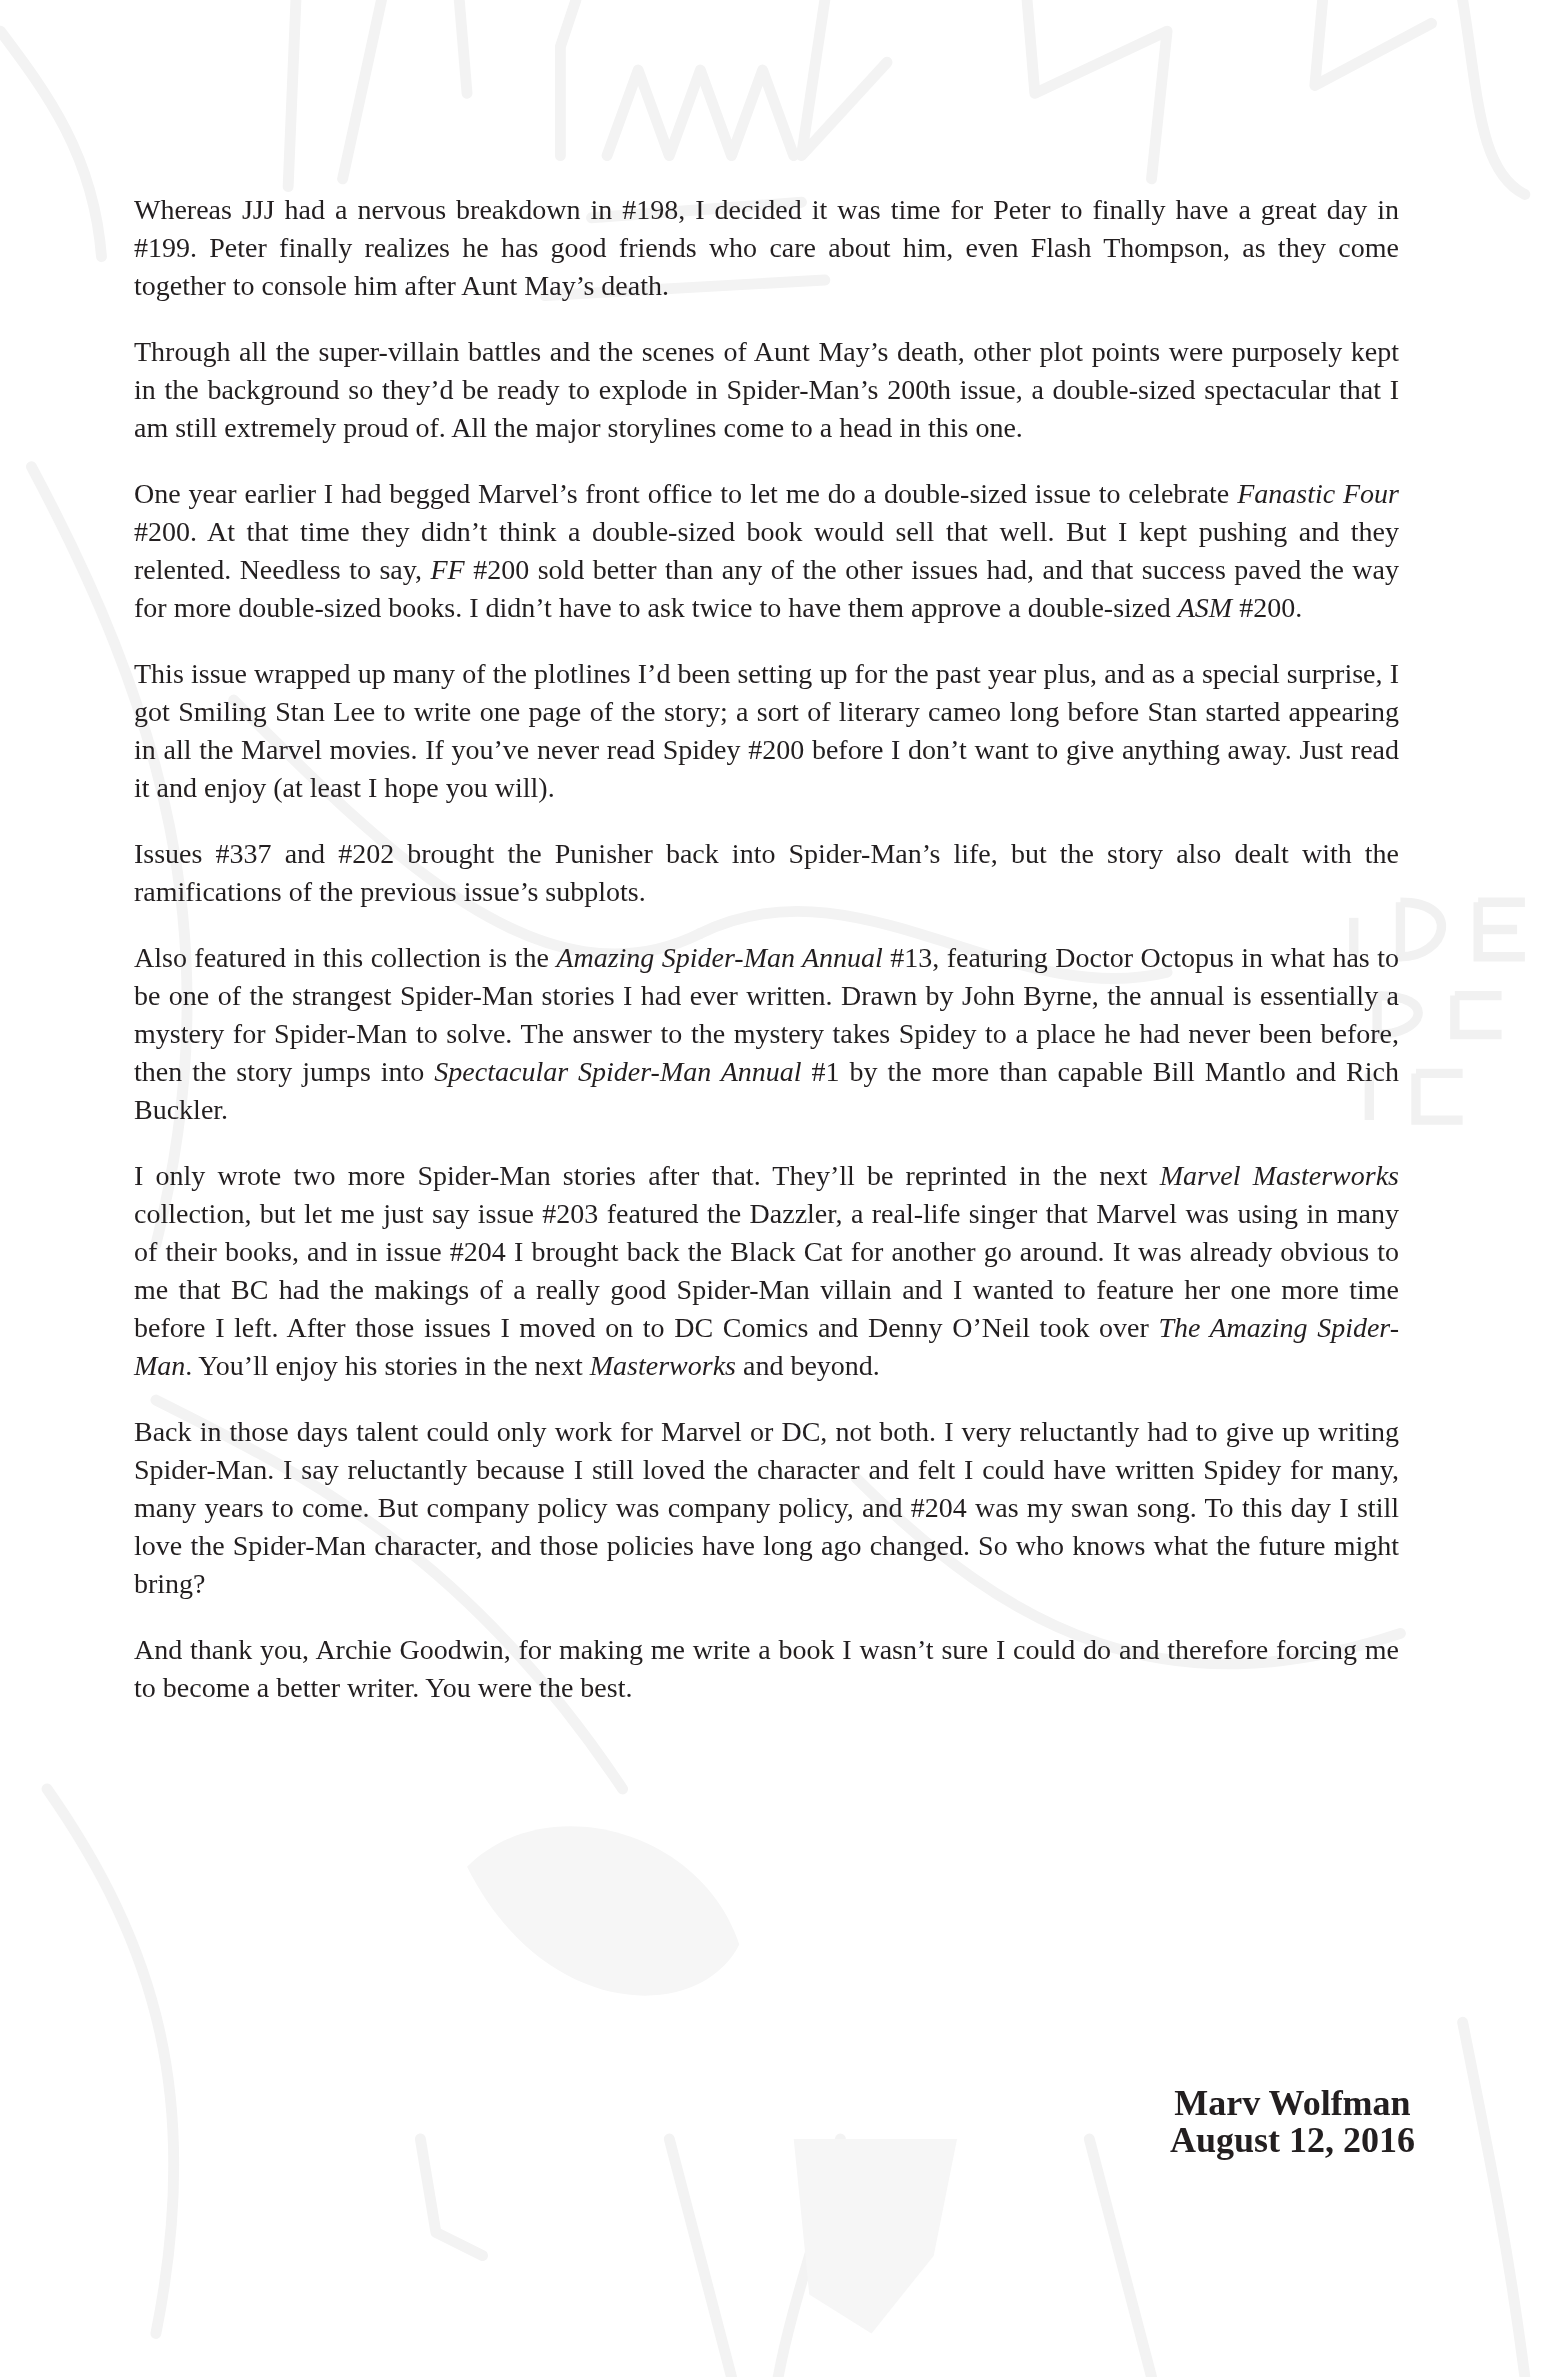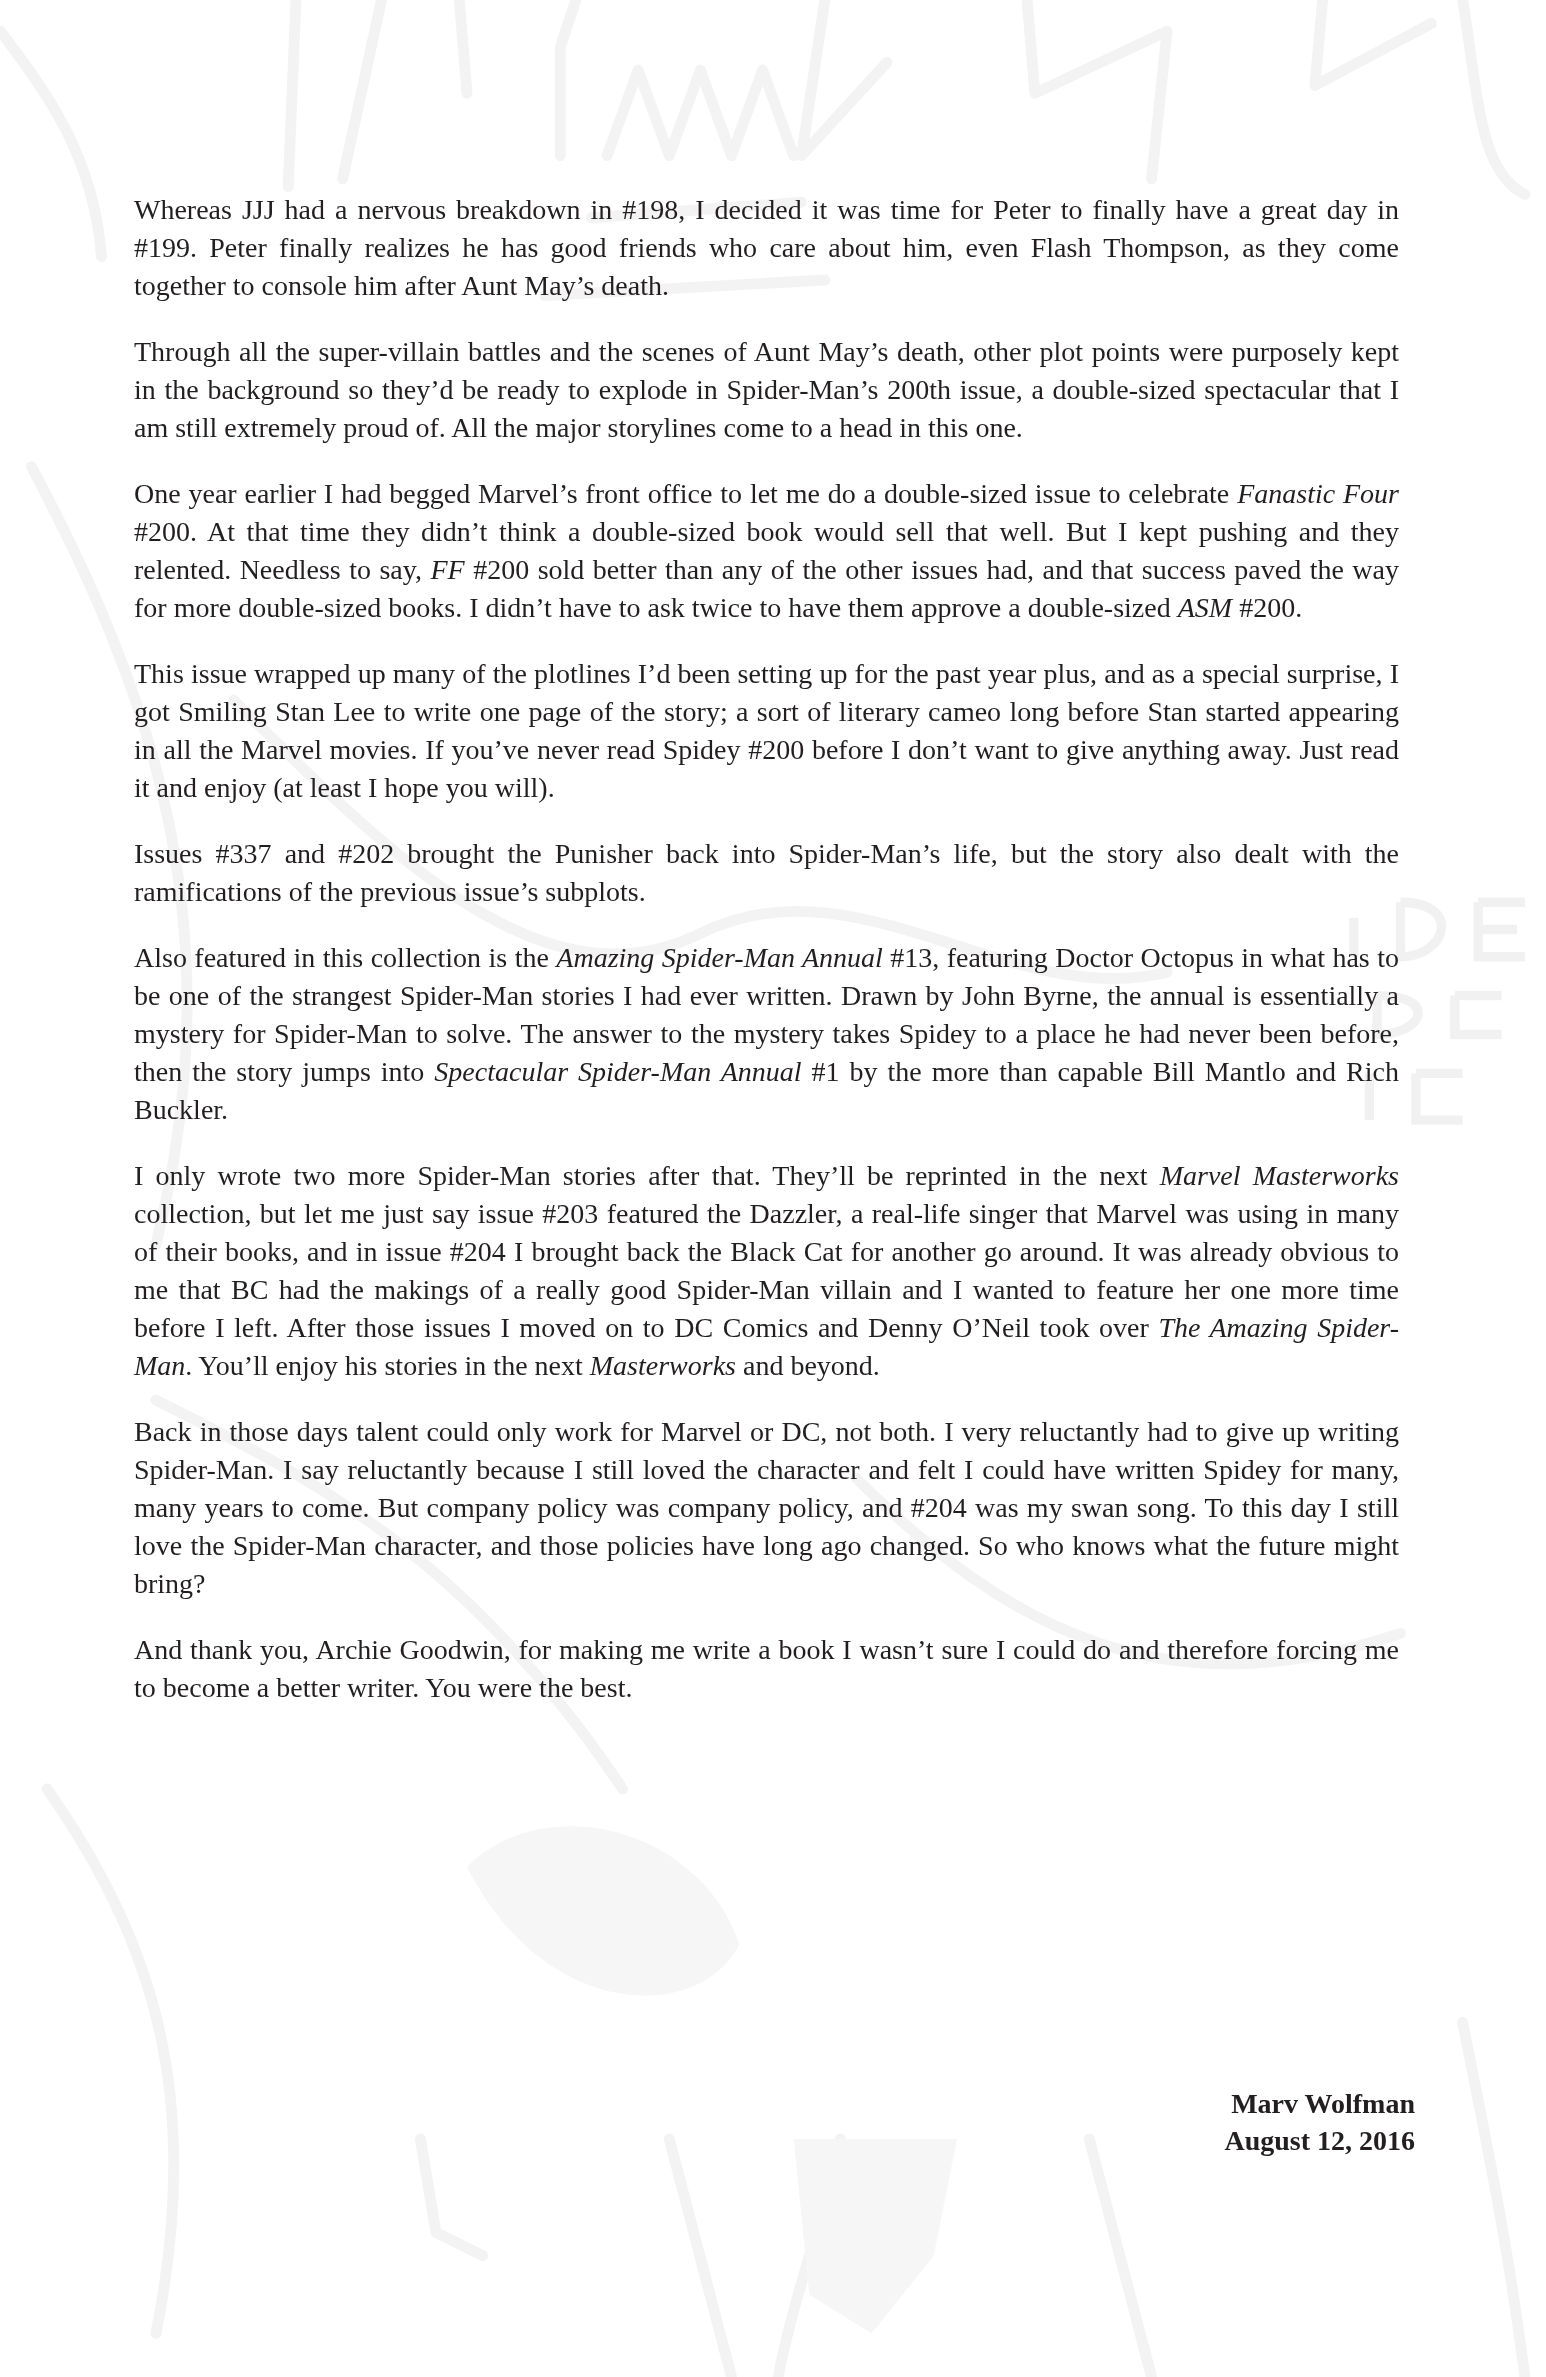--- a/index.html
+++ b/index.html
@@ -40,23 +40,23 @@
   .para:first-child {
     margin-top: 191px;
   }
   .para em {
     font-style: italic;
   }
   .signature {
     position: absolute;
     right: 0;
     top: 2085px;
-    text-align: right;
+    text-align: center;
     font-weight: bold;
-    font-size: 28px;
+    font-size: 36px;
     line-height: 37px;
     color: #231f20;
   }
   .signature div { white-space: nowrap; }
 </style>
 </head>
 <body>
 
 <svg class="watermark" viewBox="0 0 1988 3056" xmlns="http://www.w3.org/2000/svg">
   <g fill="none" stroke="#f3f3f3" stroke-width="14" stroke-linecap="round" stroke-linejoin="round">

